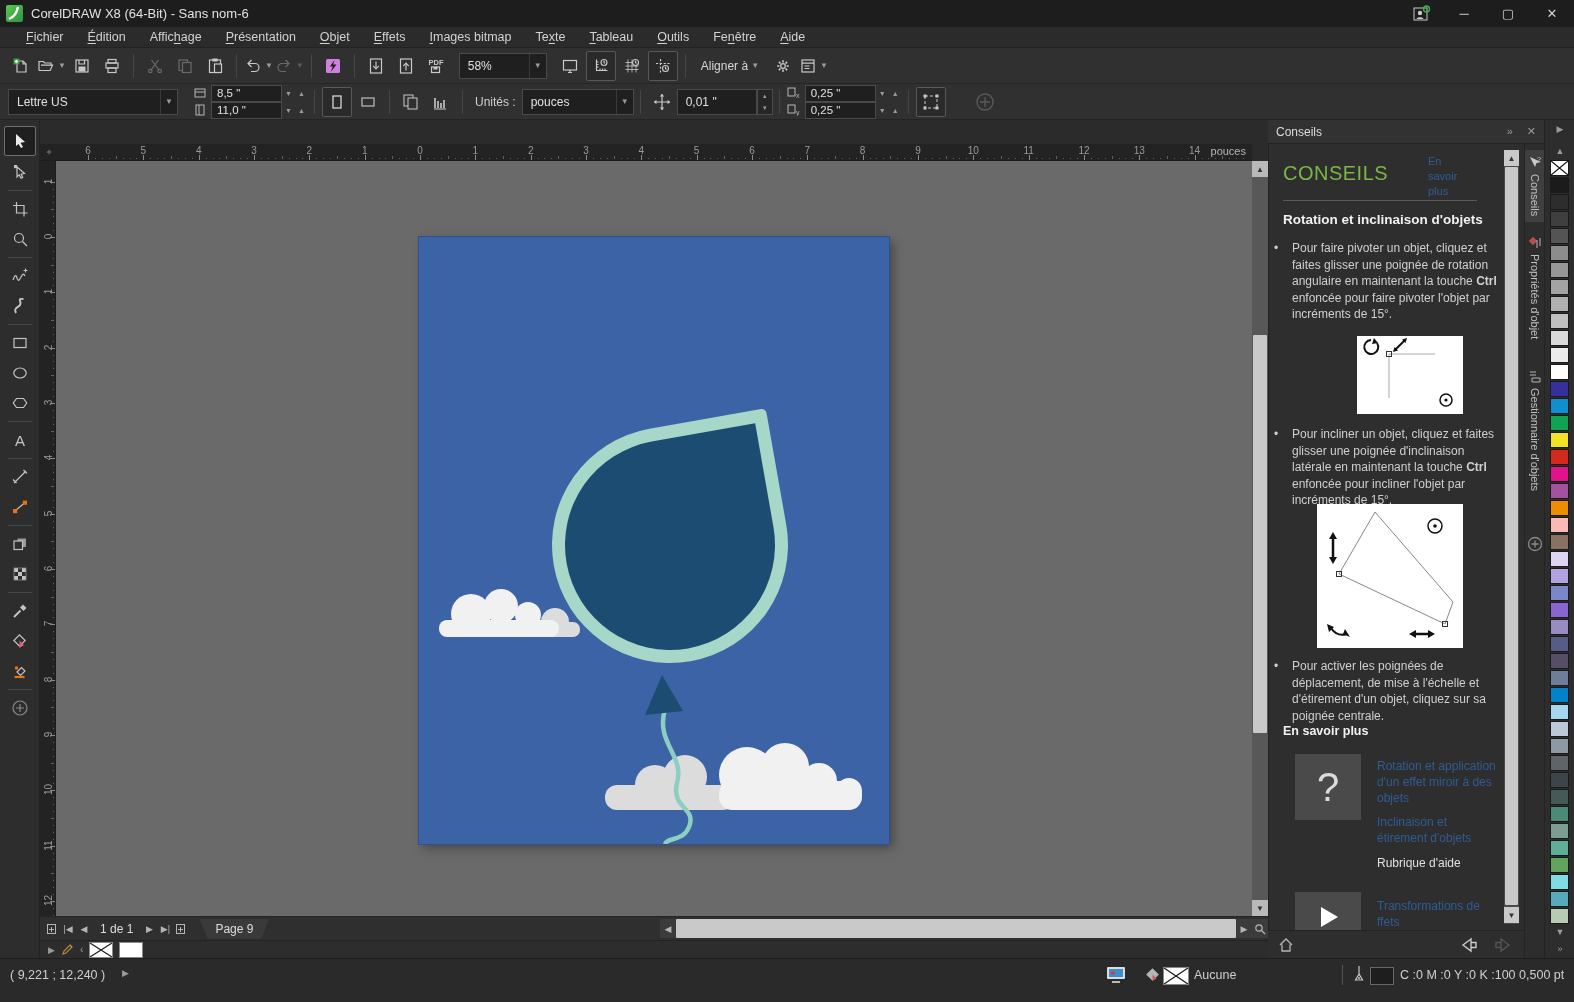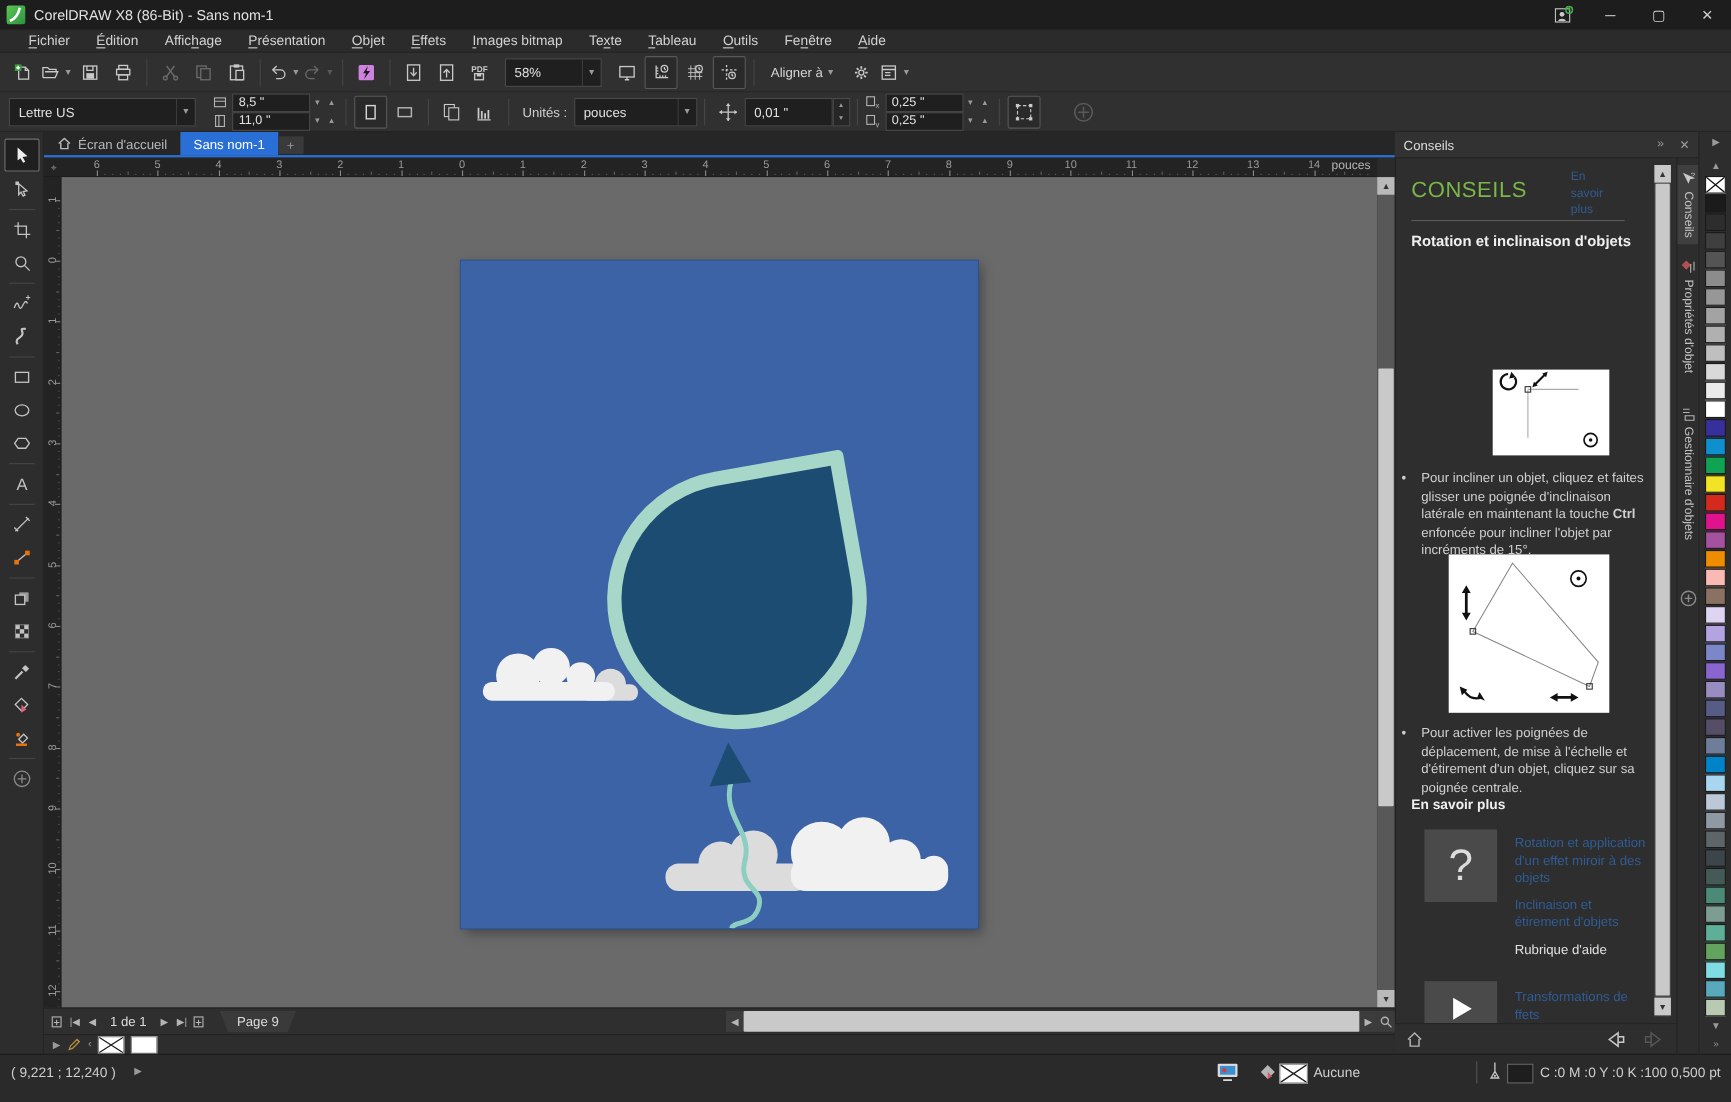--- a/index.html
+++ b/index.html
@@ -117,21 +117,21 @@
 <body>
 
 <div class="app">
 
   <div class="abs titlebar">
     <div class="logo">
       <svg width="17" height="17" viewBox="0 0 17 17">
           <path d="M3 14C8 12 11 7 12 2" stroke="#fff" stroke-width="2.4" fill="none"></path>
         </svg>
     </div>
-    <span class="title">CorelDRAW X8 (86-Bit) - Sans nom-1</span>
+    <span class="title">CorelDRAW X8 (64-Bit) - Sans nom-6</span>
     <div class="winbtns">
       <div class="signin">
         <svg width="18" height="18" viewBox="0 0 18 18">
             <rect x="1" y="3" width="13" height="12" fill="none" stroke="#c9c9c9"></rect>
             <circle cx="7" cy="8" r="2.2" fill="#c9c9c9"></circle>
             <path d="M3.5 14c.5-2.5 6.5-2.5 7 0z" fill="#c9c9c9"></path>
             <circle cx="13.5" cy="4" r="3" fill="none" stroke="#3fae49" stroke-width="1.4"></circle>
             <path d="M13.5 1.5v3" stroke="#3fae49" stroke-width="1.4"></path>
           </svg>
       </div>
@@ -421,35 +421,20 @@
         </svg>
       </div>
     <div class="tbtn disabled" style="margin-left:24px">
         <svg width="22" height="22" viewBox="0 0 22 22">
           <circle cx="11" cy="11" r="8" fill="none" stroke="#9a9a9a" stroke-width="1.4"></circle>
           <path d="M11 6v10M6 11h10" stroke="#9a9a9a" stroke-width="1.4"></path>
         </svg>
       </div>
   </div>
 
-  <div class="abs tabrow">
-    <div class="doctab">
-      <svg width="13" height="13" viewBox="0 0 14 14">
-          <path d="M1.5 7l5.5-5 5.5 5" fill="none" stroke="#b9b9b9" stroke-width="1.4"></path>
-          <path d="M3.5 6.5V12h7V6.5" fill="none" stroke="#b9b9b9" stroke-width="1.4"></path>
-        </svg>
-      <span>Écran d'accueil</span>
-    </div>
-    <div class="doctab active">
-        <span>Sans nom-1</span>
-      </div>
-    <div class="doctab newtab">
-        <span>+</span>
-      </div>
-  </div>
 
   <div class="abs rcorner">⌖</div>
   <div class="abs rulerrow" id="hruler">
     <span class="runit">pouces</span>
   <span class="rnum" style="left: 30.02px;">6</span>
       <div class="rtick" style="left: 30.02px;"></div>
       <div class="rdot" style="left: 36.9362px; height: 1px;"></div>
       <div class="rdot" style="left: 43.8525px; height: 1px;"></div>
       <div class="rdot" style="left: 50.7687px; height: 1px;"></div>
       <div class="rdot" style="left: 57.685px; height: 3px;"></div>
@@ -923,20 +908,21 @@
     <span class="hb">
         <span>»</span>
         <span>✕</span>
       </span>
   </div>
   <div class="abs docker">
     <div class="dk-h1">CONSEILS</div>
     <div class="dk-lmtop">En savoir plus</div>
     <div class="dk-hr"></div>
     <div class="dk-topic">Rotation et inclinaison d'objets</div>
+    <div class="dk-b" style="top:96px"><span>Pour faire pivoter un objet, cliquez et faites glisser une poignée de rotation angulaire en maintenant la touche </span><b>Ctrl</b><span> enfoncée pour faire pivoter l'objet par incréments de 15°.</span></div>
     <div class="dk-illus" style="left:88px;top:192px;width:106px;height:78px">
       <svg width="106" height="78" viewBox="0 0 106 78">
         <path d="M32 18h46M32 18v44" stroke="#aaa" fill="none"></path>
         <rect x="29.5" y="15.5" width="5" height="5" fill="none" stroke="#333"></rect>
         <path d="M14 4a7 7 0 1 0 6 3" fill="none" stroke="#111" stroke-width="2"></path>
           <path d="M17 2l4 5-6 1z" fill="#111"></path>
         <path d="M38 14L48 4" stroke="#111" stroke-width="2"></path>
           <path d="M36 16l1.5-5 3.5 3.5zM50 2l-1.5 5L45 3.5z" fill="#111"></path>
         <circle cx="89" cy="64" r="6" fill="none" stroke="#111" stroke-width="1.5"></circle>
           <circle cx="89" cy="64" r="1.6" fill="#111"></circle>

